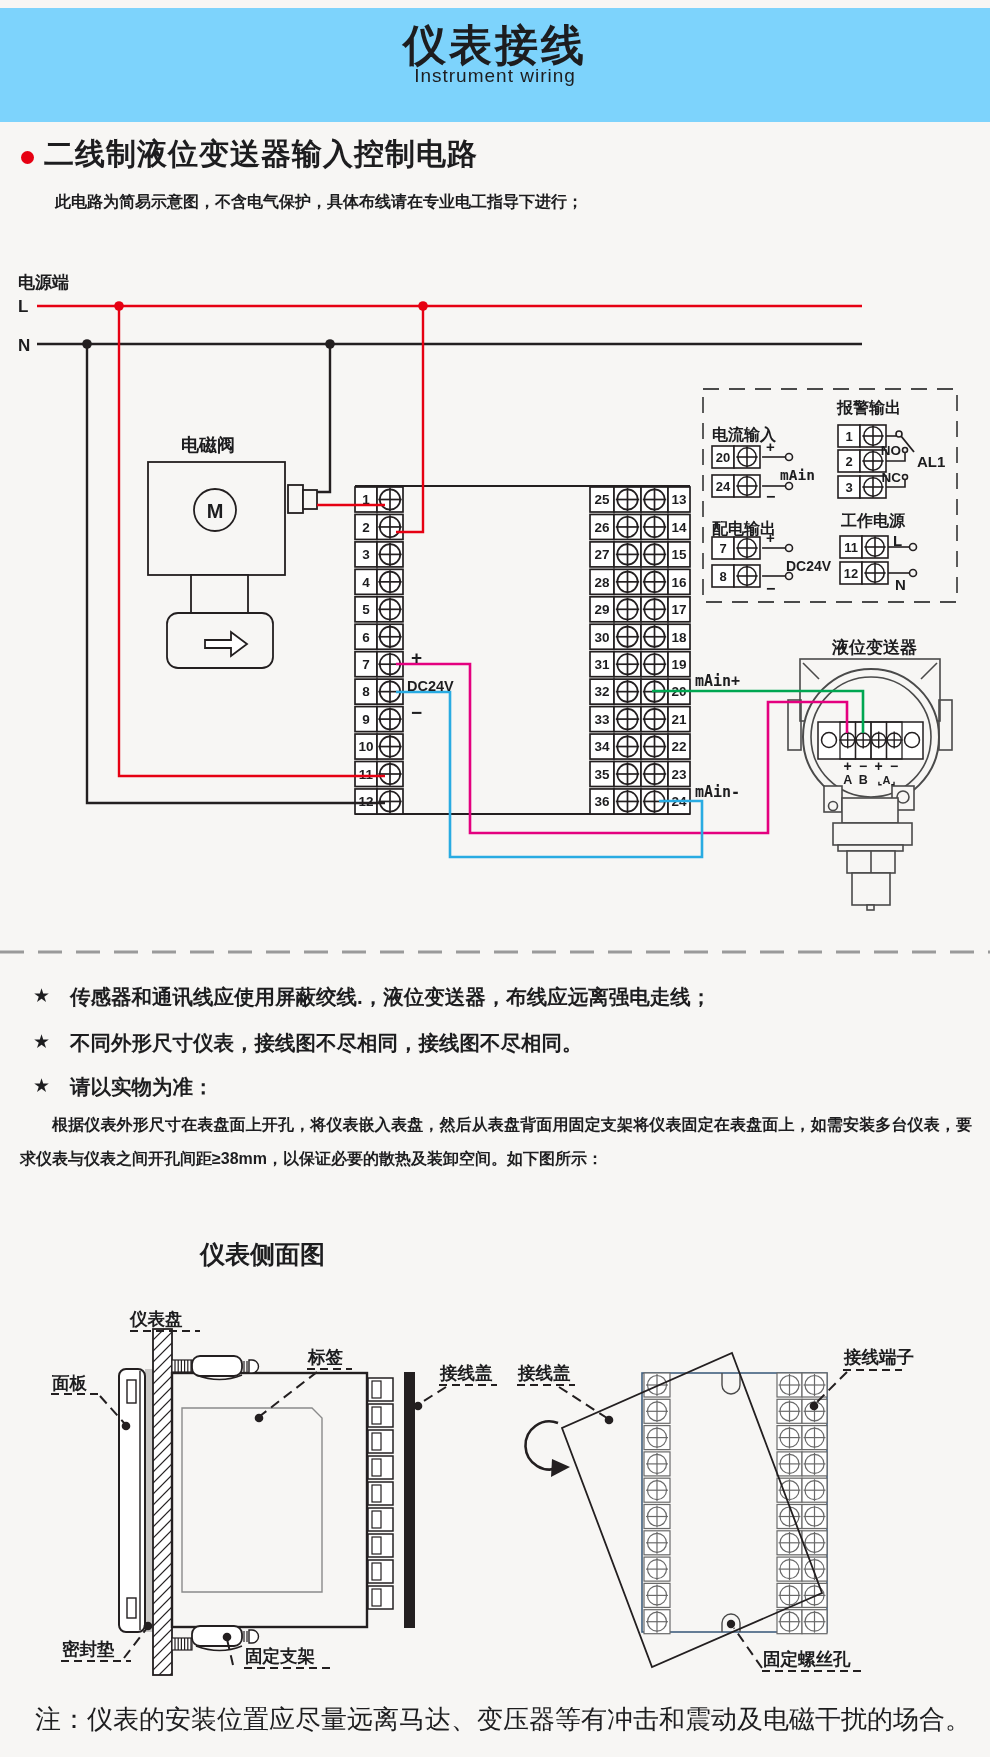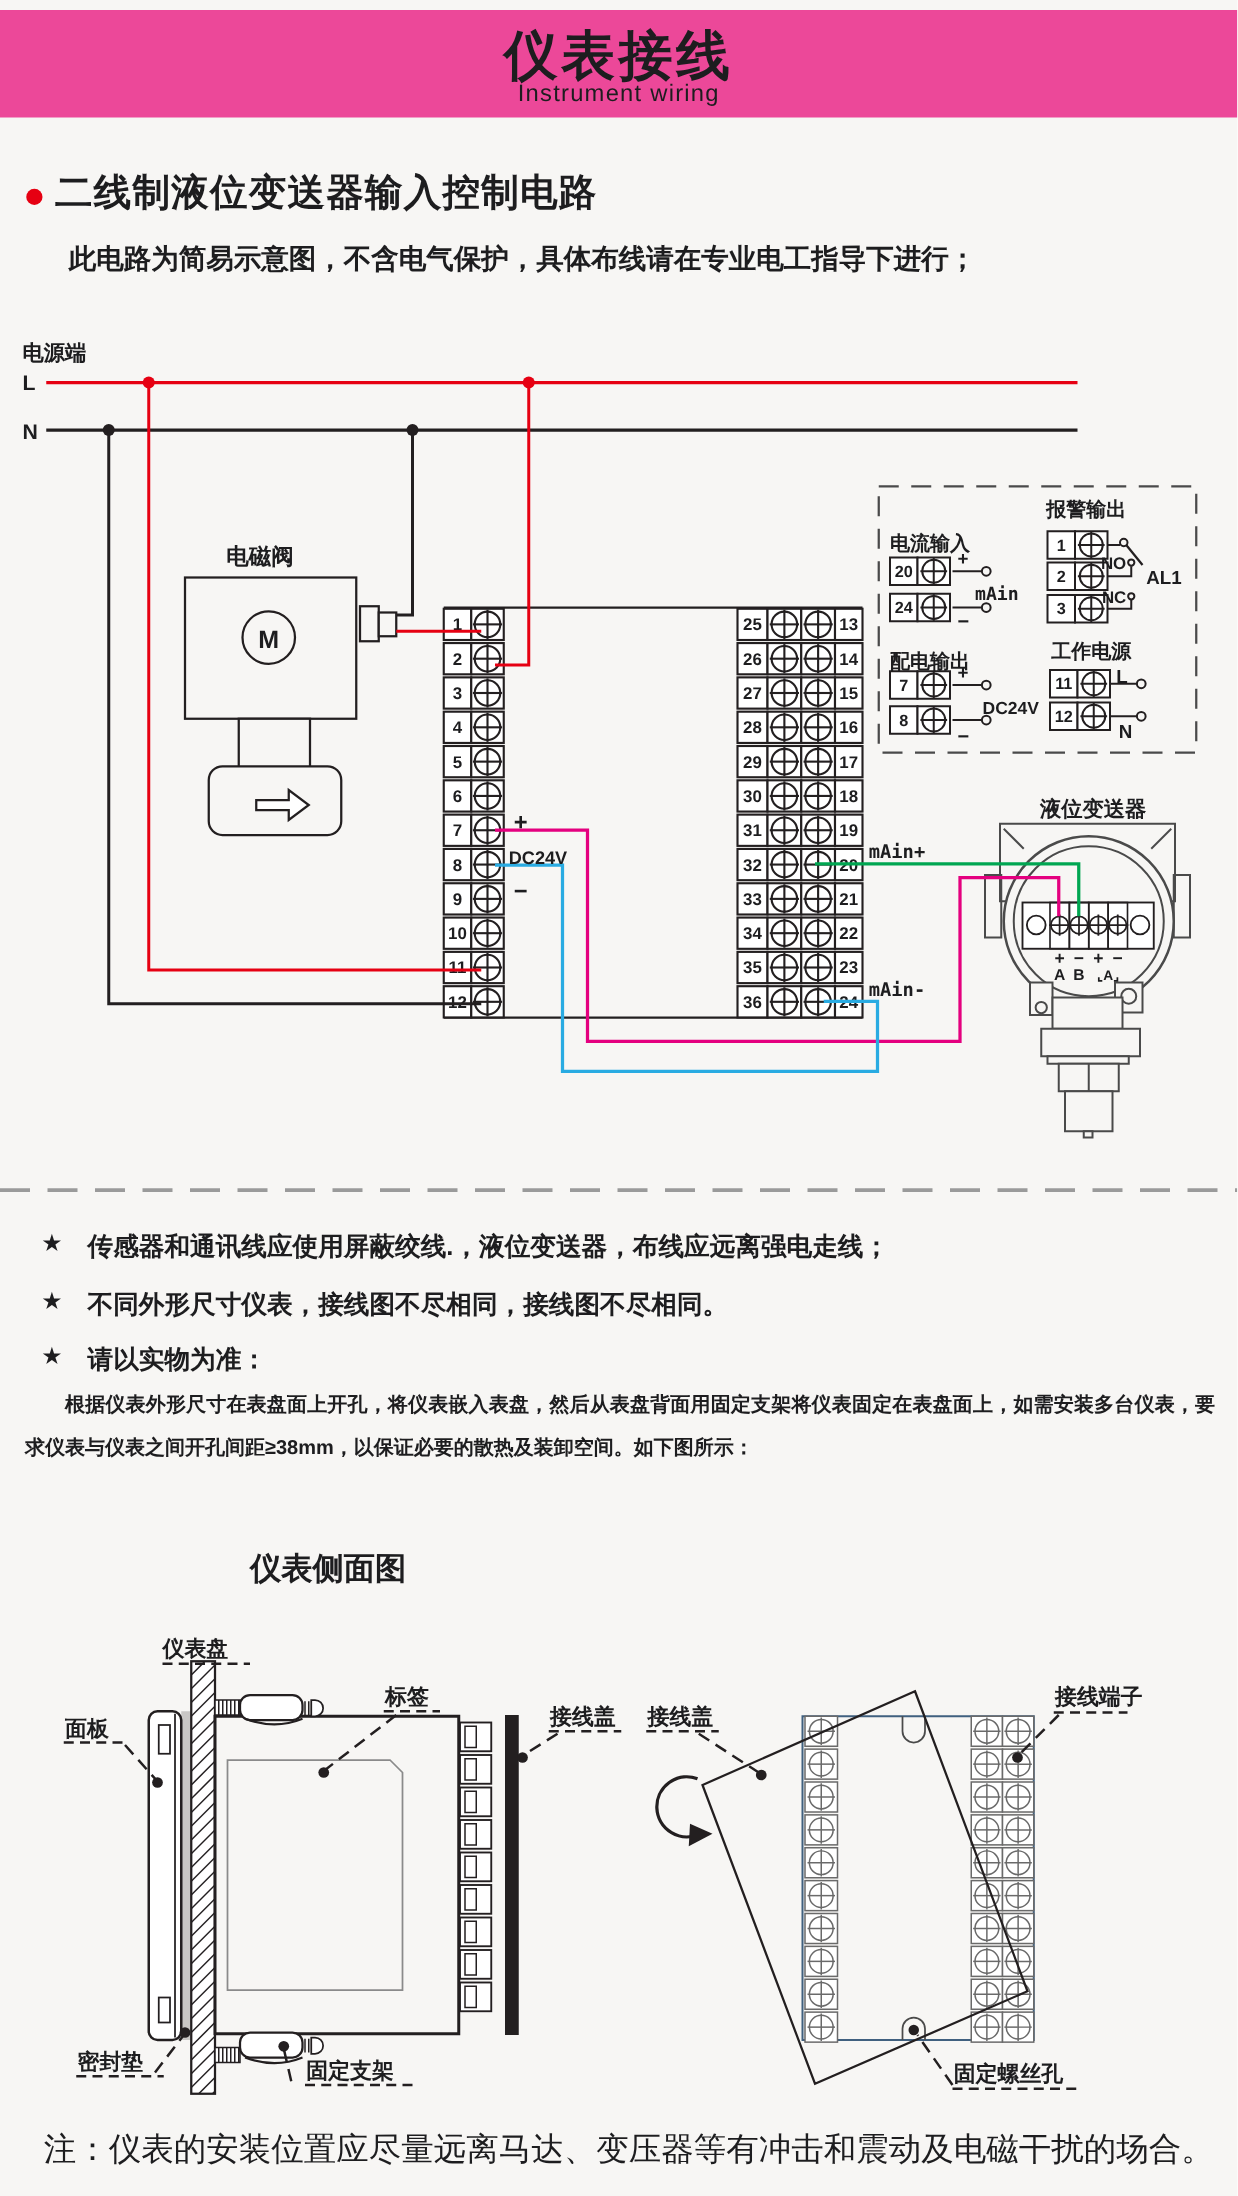--- a/index.html
+++ b/index.html
@@ -1,23 +1,23 @@
 <!DOCTYPE html>
 <html><head>
 <meta charset="utf-8">
 <style>
   html,body{margin:0;padding:0;background:#ffffff}
   .page{position:relative;width:990px;height:1757px;background:#f7f6f4;overflow:hidden;
         font-family:"Liberation Sans","DejaVu Sans",sans-serif;color:#1d1d1f}
-  .band{position:absolute;left:0;top:8px;width:990px;height:86px;background:#ec4899;text-align:center}
+  .band{position:absolute;left:0;top:8px;width:990px;height:114px;background:#7dd3fc;text-align:center}
   .band-title{font-size:43px;font-weight:700;letter-spacing:3px;padding-top:14px;line-height:1.1}
   .band-sub{font-size:19px;font-weight:500;margin-top:-4px;letter-spacing:1px}
   .bullet{position:absolute;left:21px;top:151px;width:13px;height:13px;border-radius:50%;background:#e60012}
   .sec-title{position:absolute;left:44px;top:134px;font-size:30px;font-weight:700;letter-spacing:1px}
-  .sec-note{position:absolute;left:55px;top:192px;font-size:22px;font-weight:700}
+  .sec-note{position:absolute;left:55px;top:192px;font-size:16px;font-weight:700}
   .star-row{position:absolute;left:33px;display:flex;gap:20px;font-size:20.5px;font-weight:700;white-space:nowrap}
   .star-row .star{font-size:19px;transform:translateY(1px)}
   .para{position:absolute;left:20px;top:1108px;width:952px;font-size:16px;font-weight:700;
         line-height:34px;text-indent:2em;text-align:justify}
   .footer{position:absolute;left:35px;top:1702px;font-size:26px;font-weight:400;white-space:nowrap}
   svg.diagram{position:absolute;left:0;top:0}
   svg text{font-family:"Liberation Sans","DejaVu Sans",sans-serif;fill:#1d1d1f}
   text.mono{font-family:"DejaVu Sans Mono","Liberation Mono",monospace}
   text.serif{font-family:"Liberation Serif","DejaVu Serif",serif}
 </style>

